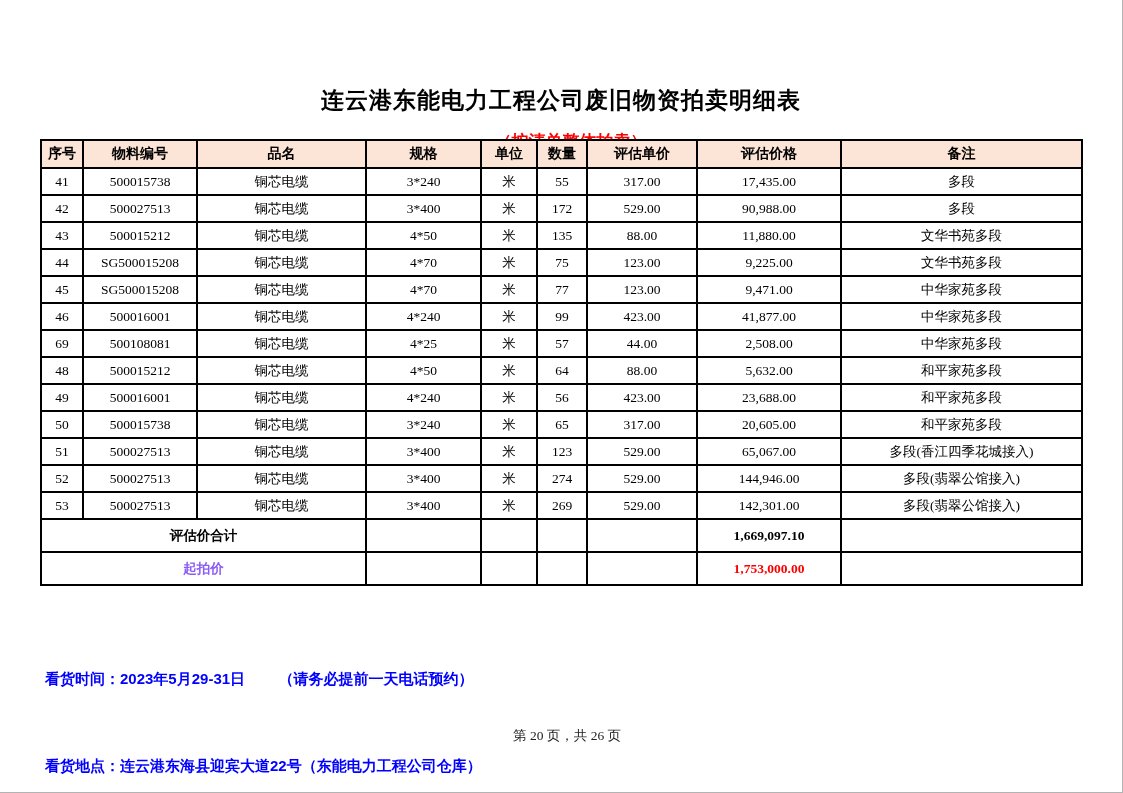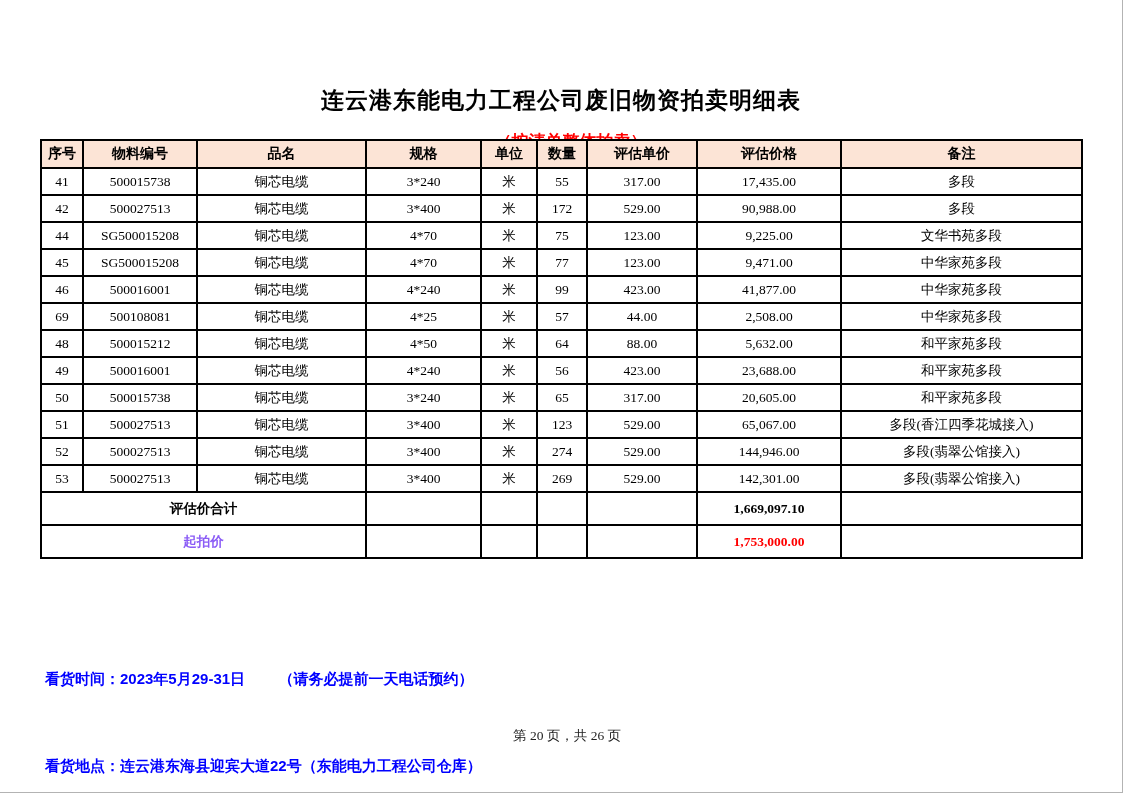--- a/index.html
+++ b/index.html
@@ -153,20 +153,31 @@
           <td>500027513</td>
           <td>铜芯电缆</td>
           <td>3*400</td>
           <td>米</td>
           <td>172</td>
           <td>529.00</td>
           <td>90,988.00</td>
           <td>多段</td>
         </tr>
         <tr>
+          <td>43</td>
+          <td>500015212</td>
+          <td>铜芯电缆</td>
+          <td>4*50</td>
+          <td>米</td>
+          <td>135</td>
+          <td>88.00</td>
+          <td>11,880.00</td>
+          <td>文华书苑多段</td>
+        </tr>
+        <tr>
           <td>44</td>
           <td>SG500015208</td>
           <td>铜芯电缆</td>
           <td>4*70</td>
           <td>米</td>
           <td>75</td>
           <td>123.00</td>
           <td>9,225.00</td>
           <td>文华书苑多段</td>
         </tr>

